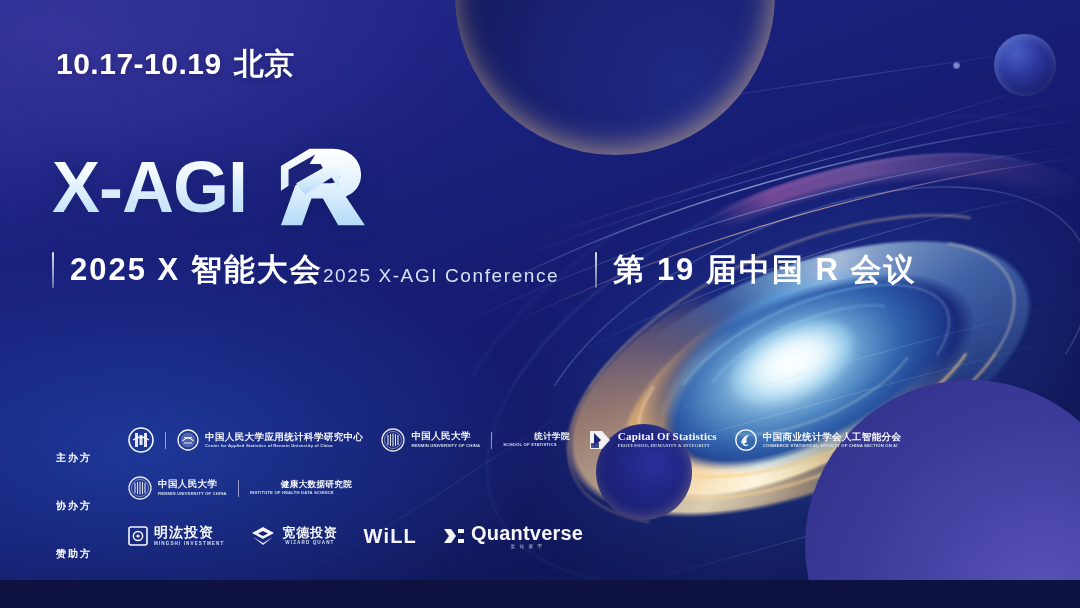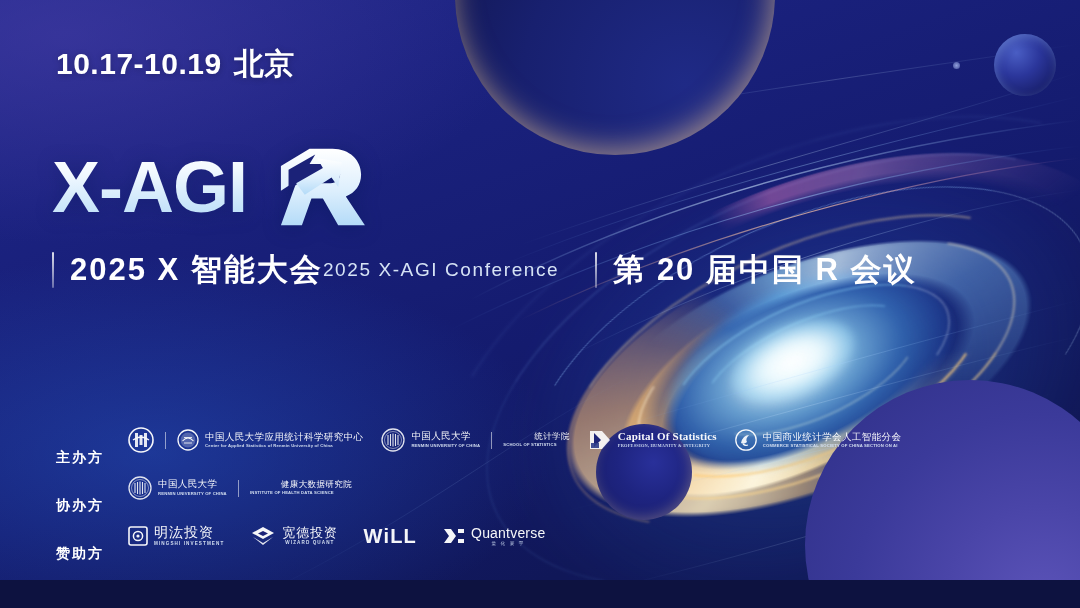--- a/index.html
+++ b/index.html
@@ -181,41 +181,41 @@
   }
   .logo-r{width:96px;height:84px;display:block;
     filter:drop-shadow(0 2px 10px rgba(0,20,80,.35));}
 
   .titles{position:absolute;left:52px;top:252px;display:flex;}
   .tblock{display:flex;align-items:stretch;}
   .tbar{width:2px;background:linear-gradient(180deg,rgba(255,255,255,.85),rgba(255,255,255,.35));
         margin-right:16px;border-radius:1px;}
   .tcol{display:flex;flex-direction:row;justify-content:center;}
   .t-cn{font-size:31px;font-weight:700;letter-spacing:2px;line-height:1.15;white-space:nowrap;}
-  .t-en{font-size:19px;font-weight:400;letter-spacing:1.6px;color:#d6e3f5;margin-top:7px;white-space:nowrap;}
+  .t-en{font-size:19px;font-weight:400;letter-spacing:1.6px;color:#d6e3f5;margin-top:13px;white-space:nowrap;}
   .tblock.second{margin-left:36px;}
 
   
   .partners{position:absolute;left:56px;top:420px;width:640px;}
   .prow{display:flex;align-items:center;height:40px;margin-bottom:8px;}
-  .plabel{font-size:14px;font-weight:700;letter-spacing:2px;width:72px;flex:none;color:#fff;margin-top:36px;}
+  .plabel{font-size:10px;font-weight:700;letter-spacing:2px;width:72px;flex:none;color:#fff;margin-top:36px;}
   .plogos{display:flex;align-items:center;gap:18px;}
   .plogo{display:flex;align-items:center;gap:6px;opacity:.96;}
 
   .mark{flex:none;display:block;}
   .ltxt{display:flex;flex-direction:column;justify-content:center;line-height:1;}
-  .ltxt .cn{font-size:9.5px;font-weight:400;letter-spacing:.4px;color:#fff;white-space:nowrap;}
+  .ltxt .cn{font-size:9.5px;font-weight:700;letter-spacing:.4px;color:#fff;white-space:nowrap;}
   .ltxt .en{font-size:4.2px;font-weight:600;letter-spacing:.18px;color:#d7e2f3;white-space:nowrap;margin-top:2.5px;}
   .ltxt .cn-s{font-size:8.5px;padding-left:31px;}
   .vline{width:1px;height:17px;background:rgba(255,255,255,.55);margin:0 5px;flex:none;}
   .serif{font-family:"Liberation Serif","DejaVu Serif",serif;}
   .ltxt .cos-cn{font-size:11px;font-weight:700;letter-spacing:.2px;white-space:nowrap;}
   .ltxt .cos-en{font-size:4.4px;font-weight:700;letter-spacing:.2px;color:#cfdcf0;white-space:nowrap;margin-top:2px;}
   .will{font-size:20px;font-weight:800;letter-spacing:1.2px;color:#fff;}
-  .qv{font-size:14px;font-weight:400;letter-spacing:.2px;color:#fff;text-align:center;}
+  .qv{font-size:20px;font-weight:700;letter-spacing:.2px;color:#fff;text-align:center;}
   .qv-sub{font-size:4.6px;letter-spacing:1.6px;color:#c9d7ee;text-align:center;margin-top:2px;}
 </style>
 </head>
 <body>
 
 <div class="poster">
 
   <div class="cosmos">
     <div class="glow-haze"></div>
 
@@ -306,21 +306,21 @@
     <div class="tblock">
       <div class="tbar"></div>
       <div class="tcol">
         <div class="t-cn">2025 X 智能大会</div>
         <div class="t-en">2025 X-AGI Conference</div>
       </div>
     </div>
     <div class="tblock second">
       <div class="tbar"></div>
       <div class="tcol">
-        <div class="t-cn">第 20 届中国 R 会议</div>
+        <div class="t-cn">第 19 届中国 R 会议</div>
       </div>
     </div>
   </div>
 
   <div class="partners">
 
     <div class="prow">
       <div class="plabel">主办方</div>
       <div class="plogos">
 

